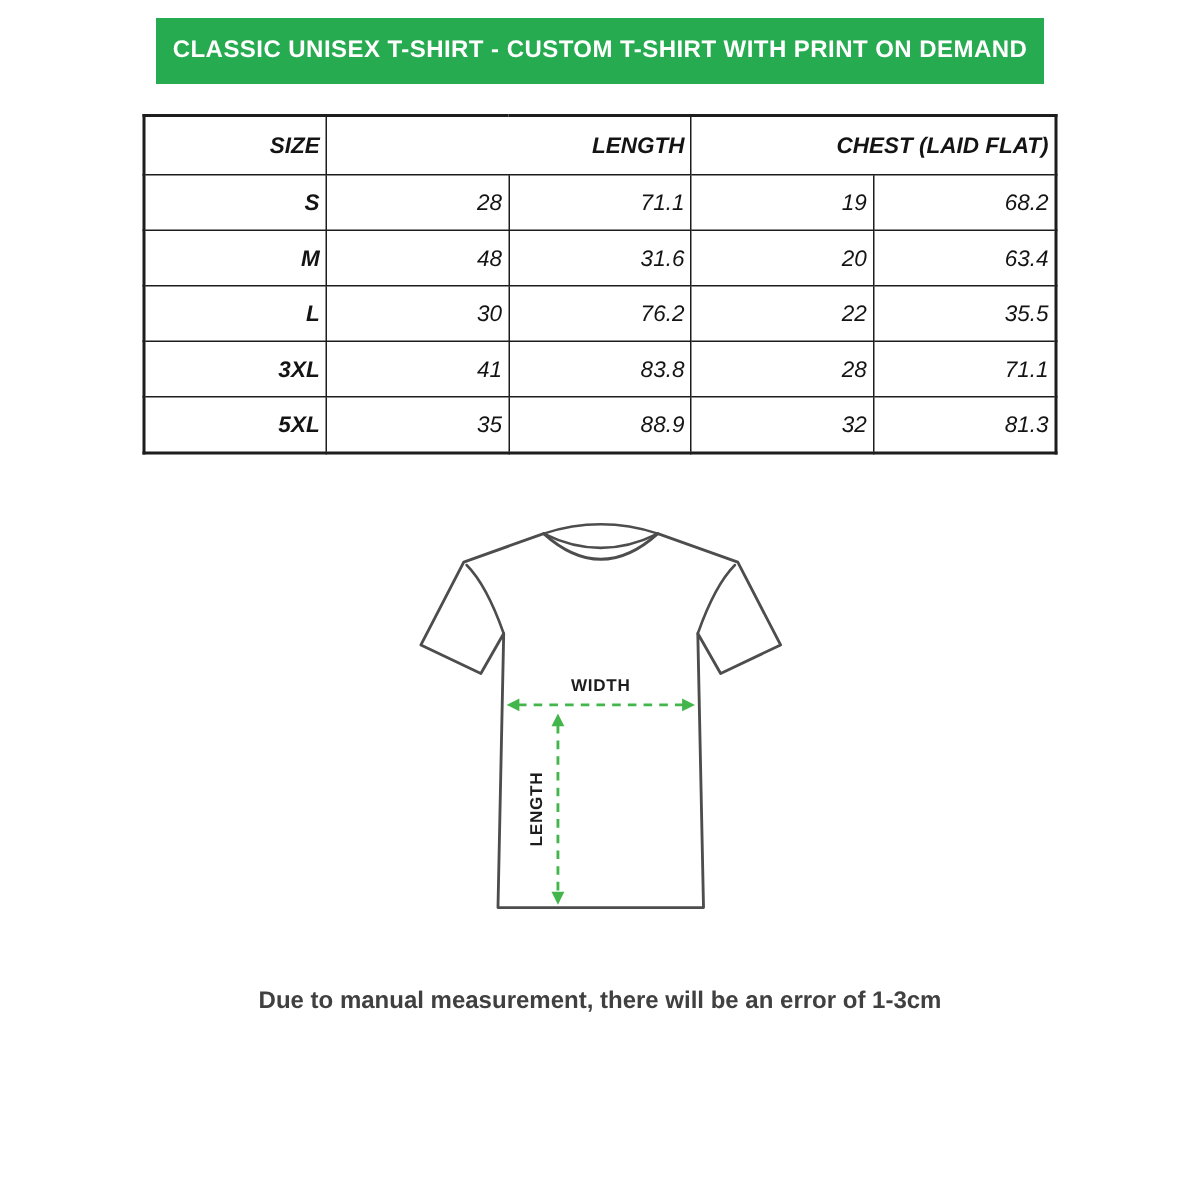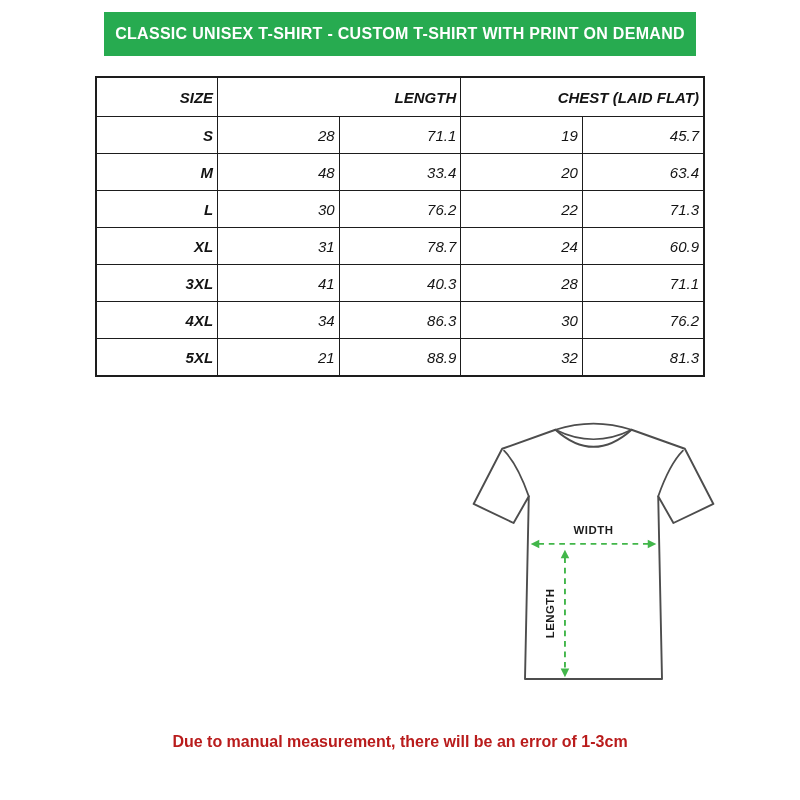--- a/index.html
+++ b/index.html
@@ -54,21 +54,21 @@
     height: 38px;
     font-weight: 700;
   }
   table.size-chart td.size-col {
     font-weight: 700;
   }
   table.size-chart col.c { width: 20%; }
   .diagram-wrap {
     margin-top: 28px;
     display: flex;
-    justify-content: flex-end;
+    justify-content: center;
   }
   .shirt-line {
     fill: #ffffff;
     stroke: #4d4d4d;
     stroke-width: 2;
     stroke-linejoin: round;
     stroke-linecap: round;
   }
   .shirt-seam {
     fill: none;
@@ -118,60 +118,46 @@
         <th colspan="2">LENGTH</th>
         <th colspan="2">CHEST (LAID FLAT)</th>
       </tr>
     </thead>
     <tbody>
         <tr>
           <td class="size-col">S</td>
           <td>28</td>
           <td>71.1</td>
           <td>19</td>
-          <td>45.7</td>
+          <td>68.2</td>
         </tr>
         <tr>
           <td class="size-col">M</td>
           <td>48</td>
-          <td>33.4</td>
+          <td>31.6</td>
           <td>20</td>
           <td>63.4</td>
         </tr>
         <tr>
           <td class="size-col">L</td>
           <td>30</td>
           <td>76.2</td>
           <td>22</td>
-          <td>71.3</td>
-        </tr>
-        <tr>
-          <td class="size-col">XL</td>
-          <td>31</td>
-          <td>78.7</td>
-          <td>24</td>
-          <td>60.9</td>
+          <td>35.5</td>
         </tr>
         <tr>
           <td class="size-col">3XL</td>
           <td>41</td>
-          <td>40.3</td>
+          <td>83.8</td>
           <td>28</td>
           <td>71.1</td>
         </tr>
         <tr>
-          <td class="size-col">4XL</td>
-          <td>34</td>
-          <td>86.3</td>
-          <td>30</td>
-          <td>76.2</td>
-        </tr>
-        <tr>
           <td class="size-col">5XL</td>
-          <td>21</td>
+          <td>35</td>
           <td>88.9</td>
           <td>32</td>
           <td>81.3</td>
         </tr>
       </tbody>
   </table>
 
   <div class="diagram-wrap">
     <svg width="305" height="314" viewBox="0 0 320 330">
 
@@ -193,15 +179,15 @@
 
       <g>
         <line class="arrow-stroke" x1="130" y1="160" x2="130" y2="278" stroke="#42b64a"></line>
         <polygon class="arrow-fill" points="130,152 125.5,161 134.5,161" fill="#42b64a"></polygon>
         <polygon class="arrow-fill" points="130,286 125.5,277 134.5,277" fill="#42b64a"></polygon>
       </g>
       <text class="diagram-label" x="119" y="219" text-anchor="middle" transform="rotate(-90 119 219)">LENGTH</text>
     </svg>
   </div>
 
-  <div class="footer-note" style="color: #b91c1c;">Due to manual measurement, there will be an error of 1-3cm</div>
+  <div class="footer-note" style="color: #404040;">Due to manual measurement, there will be an error of 1-3cm</div>
 
 </div>
 
 </body></html>

